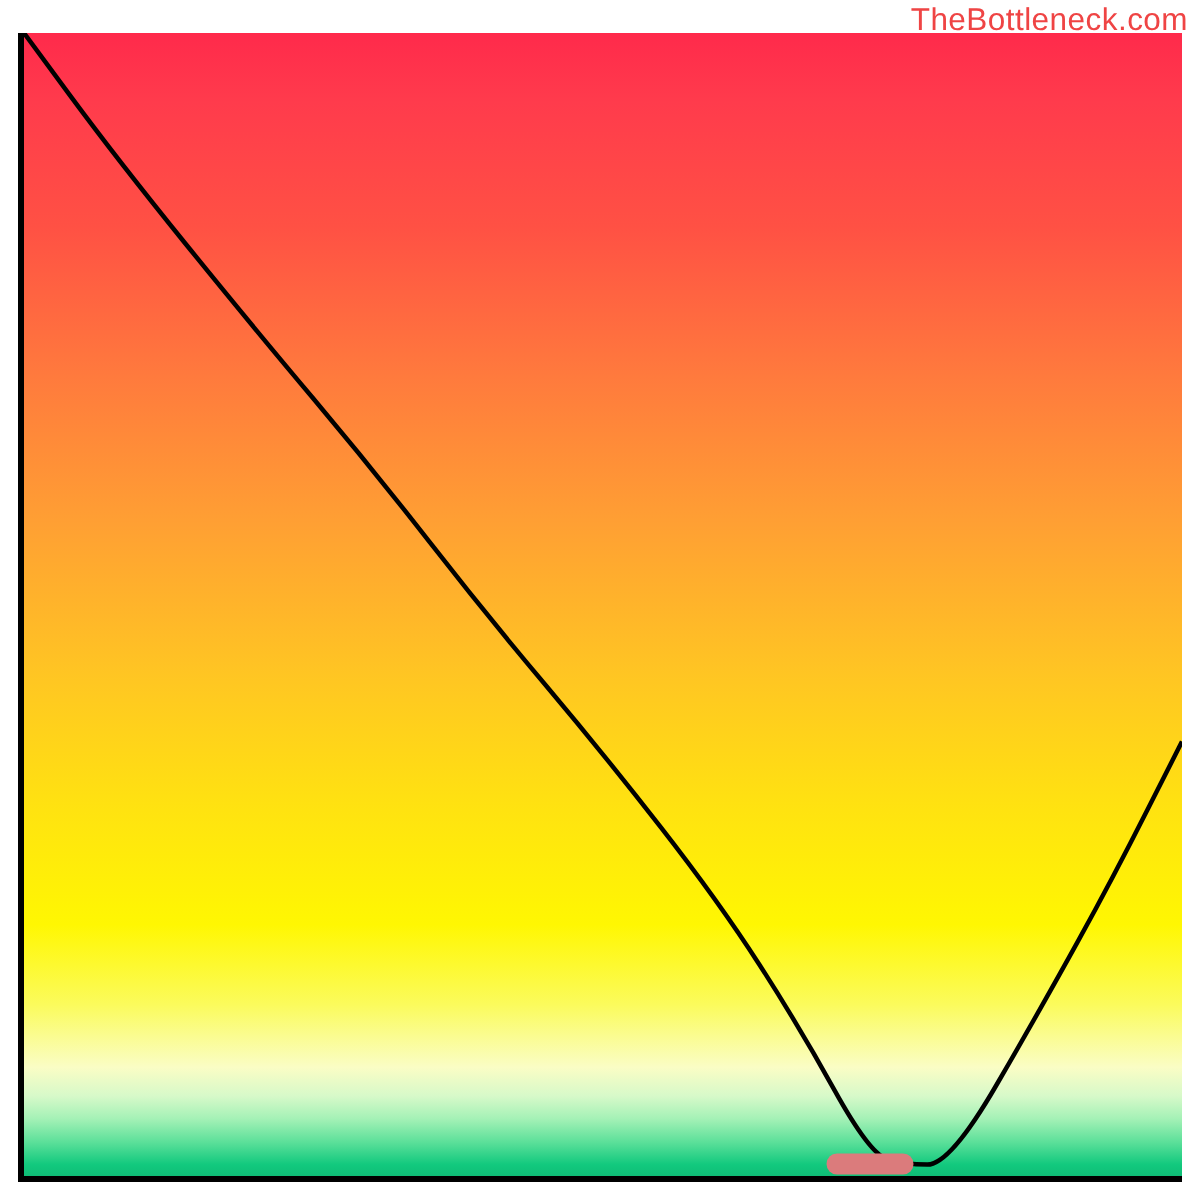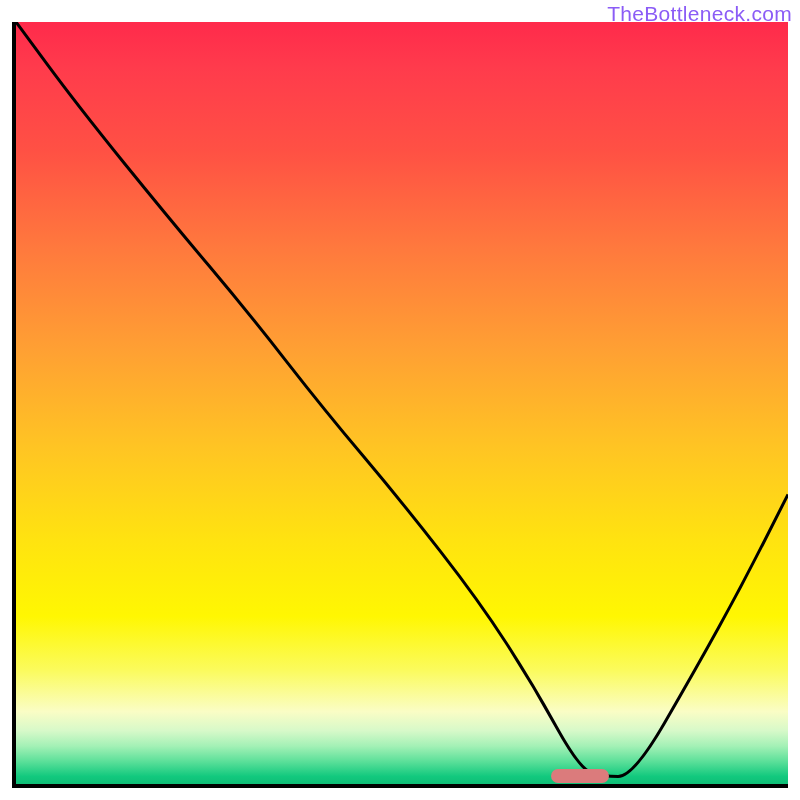--- a/index.html
+++ b/index.html
@@ -13,21 +13,21 @@
   }
   .container {
     position: relative;
     width: 800px;
     height: 800px;
   }
   .watermark {
     position: absolute;
     top: 2px;
     right: 8px;
-    color: #8b5cf6;
+    color: #ef4444;
     font-size: 21px;
     font-weight: 400;
     letter-spacing: 0.3px;
     z-index: 50;
   }
   .plot-frame {
     position: absolute;
     left: 12px;
     top: 22px;
     width: 776px;

